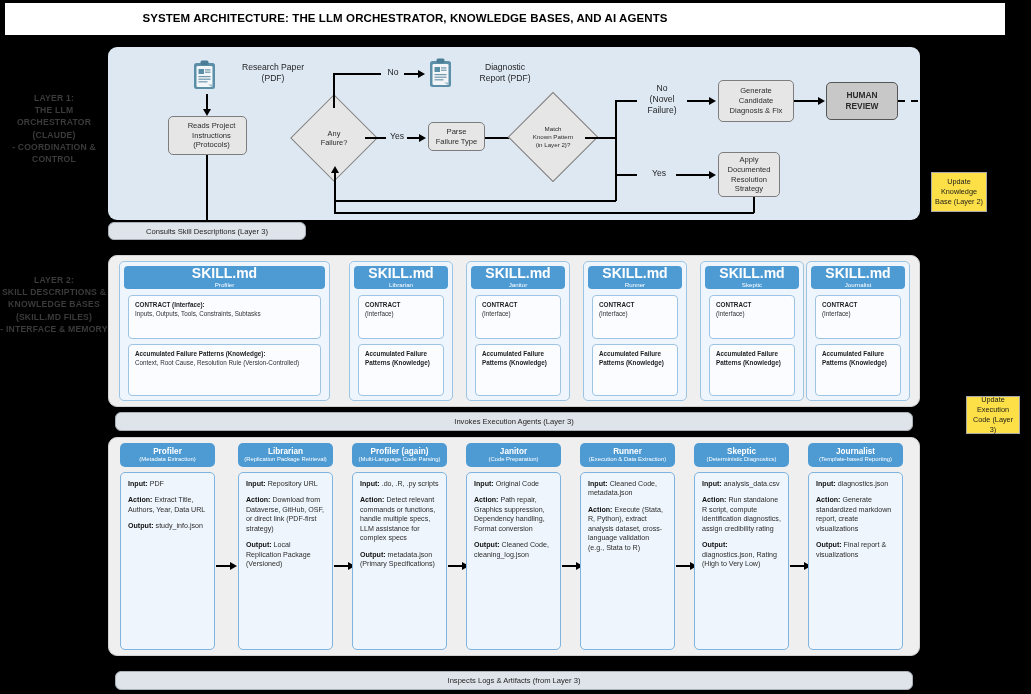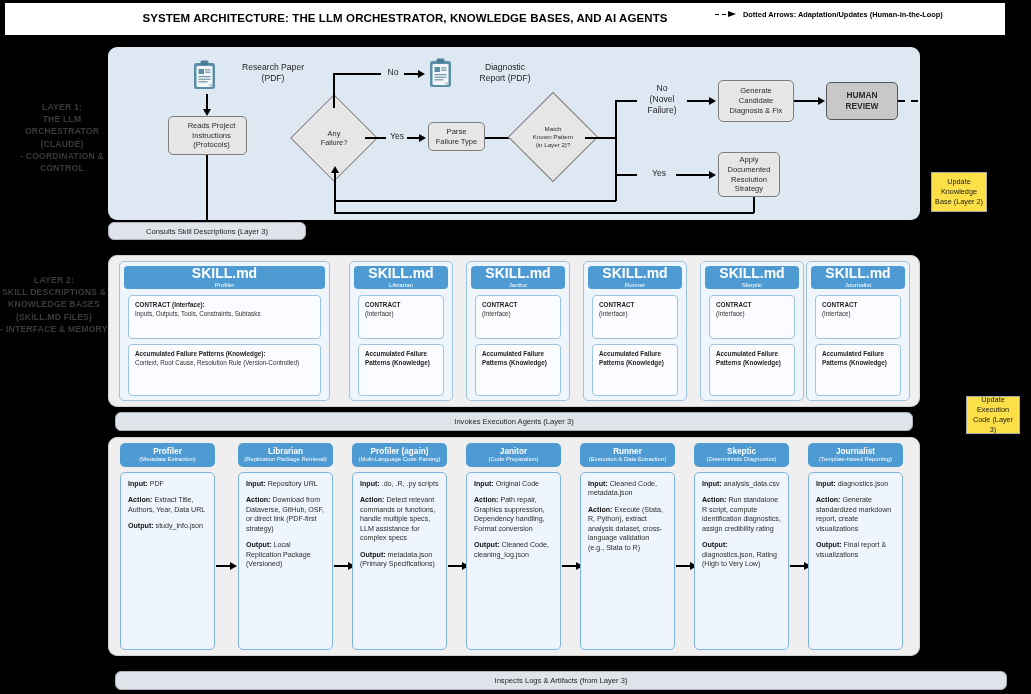--- a/index.html
+++ b/index.html
@@ -33,21 +33,21 @@
   .arrow-dotted::before { content:""; position:absolute; left:0; top:4px; width:13px; height:1.6px;
     background: repeating-linear-gradient(to right,#000 0 4px,transparent 4px 7px); }
   .arrow-dotted::after { content:""; position:absolute; left:13px; top:1px; border-left:8px solid #000; border-top:3.5px solid transparent; border-bottom:3.5px solid transparent; }
 
   
   .layer-label {
     position: absolute; width: 108px; text-align: center;
     font-size: 8.6px; font-weight: bold; color: #3b3b3b;
     line-height: 1.42; letter-spacing: .2px; text-transform: uppercase;
   }
-  #layer1-label { left: 8px; top: 92px; margin-top: 9px; }
+  #layer1-label { left: 0px; top: 92px; }
   #layer2-label { left: 0px; top: 274px; }
   #layer3-label { left: 0px; top: 510px; }
 
   
   .panel { position: absolute; border-radius: 9px; }
   #layer1-panel { left: 108px; top: 47px; width: 812px; height: 173px; background: #dde8f3; }
   #layer2-panel { left: 108px; top: 255px; width: 812px; height: 152px; background: #efefef; border:1px solid #d2d2d2; }
   #layer3-panel { left: 108px; top: 437px; width: 812px; height: 219px; background: #efefef; border:1px solid #d2d2d2; }
 
   
@@ -86,21 +86,21 @@
     background: repeating-linear-gradient(to bottom,#000 0 7px,transparent 7px 13px); }
 
   
   .connector-bar {
     position: absolute; background: #dfe4ea; border: 1px solid #aab0b8; border-radius: 6px;
     display: flex; align-items: center; justify-content: center;
     font-size: 7.6px; color: #1f1f1f;
   }
   #consults-bar { left: 108px; top: 222px; width: 198px; height: 18px; }
   #invokes-bar { left: 115px; top: 412px; width: 798px; height: 19px; }
-  #inspects-bar { left: 115px; top: 671px; width: 892px; height: 19px; }
+  #inspects-bar { left: 115px; top: 671px; width: 798px; height: 19px; }
 
   
   .side-box {
     position: absolute; background: #fde047; border: 1px solid #a8a8a8;
     display: flex; align-items: center; justify-content: center; text-align: center;
     font-size: 7.3px; color: #1a1a1a; line-height: 1.35; padding: 2px;
   }
   #update-kb { left: 931px; top: 172px; width: 56px; height: 40px; }
   #update-ec { left: 966px; top: 396px; width: 54px; height: 38px; }
 
@@ -139,24 +139,20 @@
   .agent-body b { color: #111; }
 </style>
 </head>
 <body>
 
 <div class="stage">
 
   <div id="header">
     <div class="title">SYSTEM ARCHITECTURE: THE LLM ORCHESTRATOR, KNOWLEDGE BASES, AND AI AGENTS</div>
     <div class="legend">
-      <div class="legend-row">
-        <span class="arrow-dotted"></span>
-        <span class="lg-text">Dotted Arrows: Adaptation/Updates (Human-in-the-Loop)</span>
-      </div>
     </div>
   </div>
 
   <div class="layer-label" id="layer1-label" style="white-space:pre-line">LAYER 1:
 THE LLM ORCHESTRATOR (CLAUDE)
 - COORDINATION &amp; CONTROL</div>
   <div class="layer-label" id="layer2-label" style="white-space:pre-line">LAYER 2:
 SKILL DESCRIPTIONS &amp; KNOWLEDGE BASES (SKILL.md FILES)
 - INTERFACE &amp; MEMORY</div>
 

